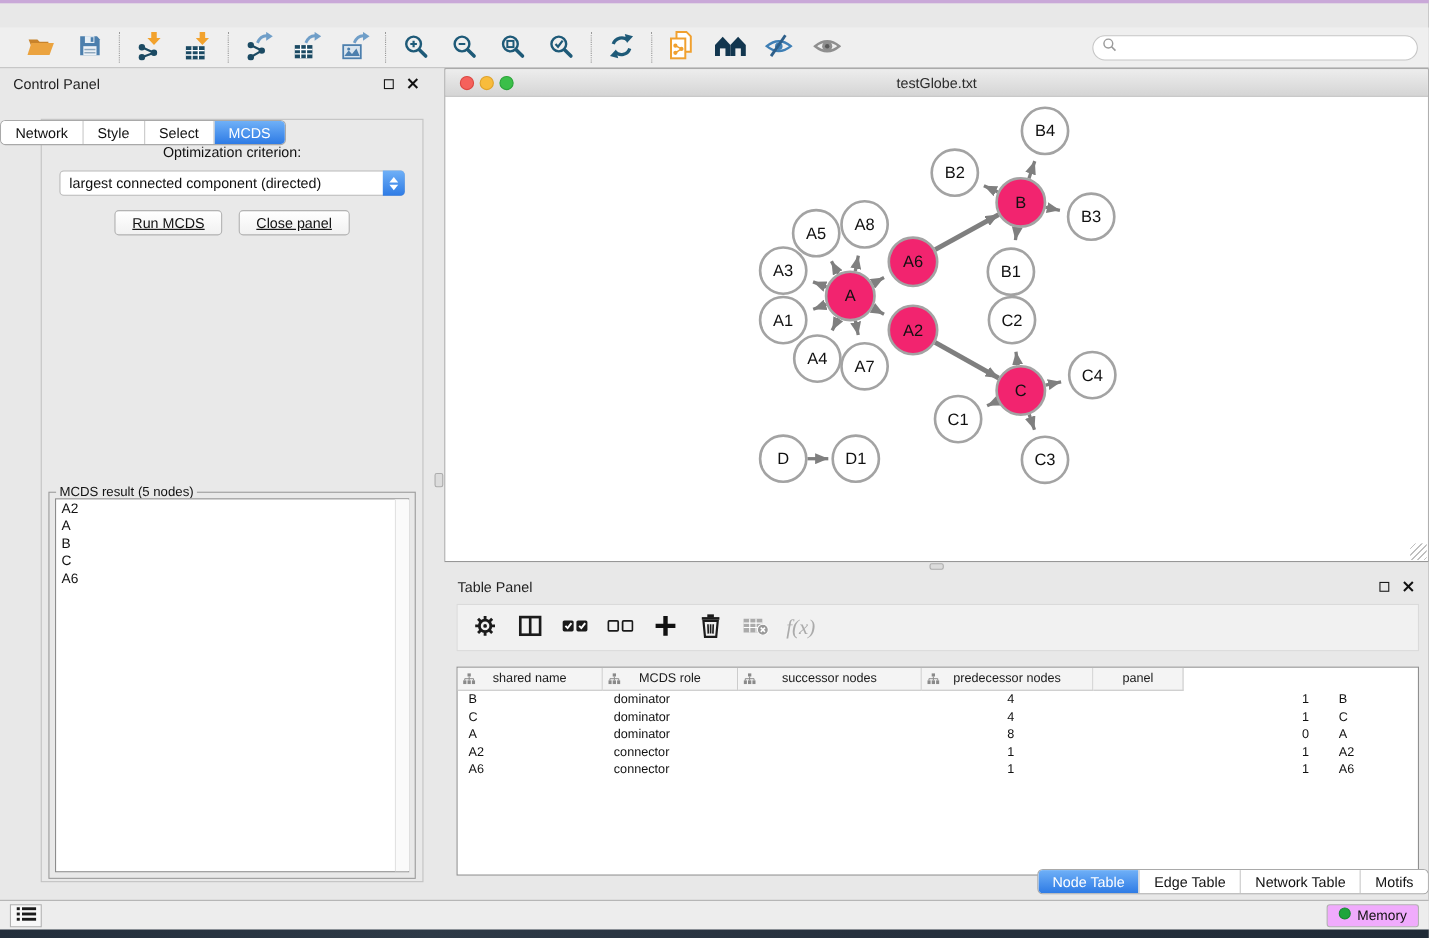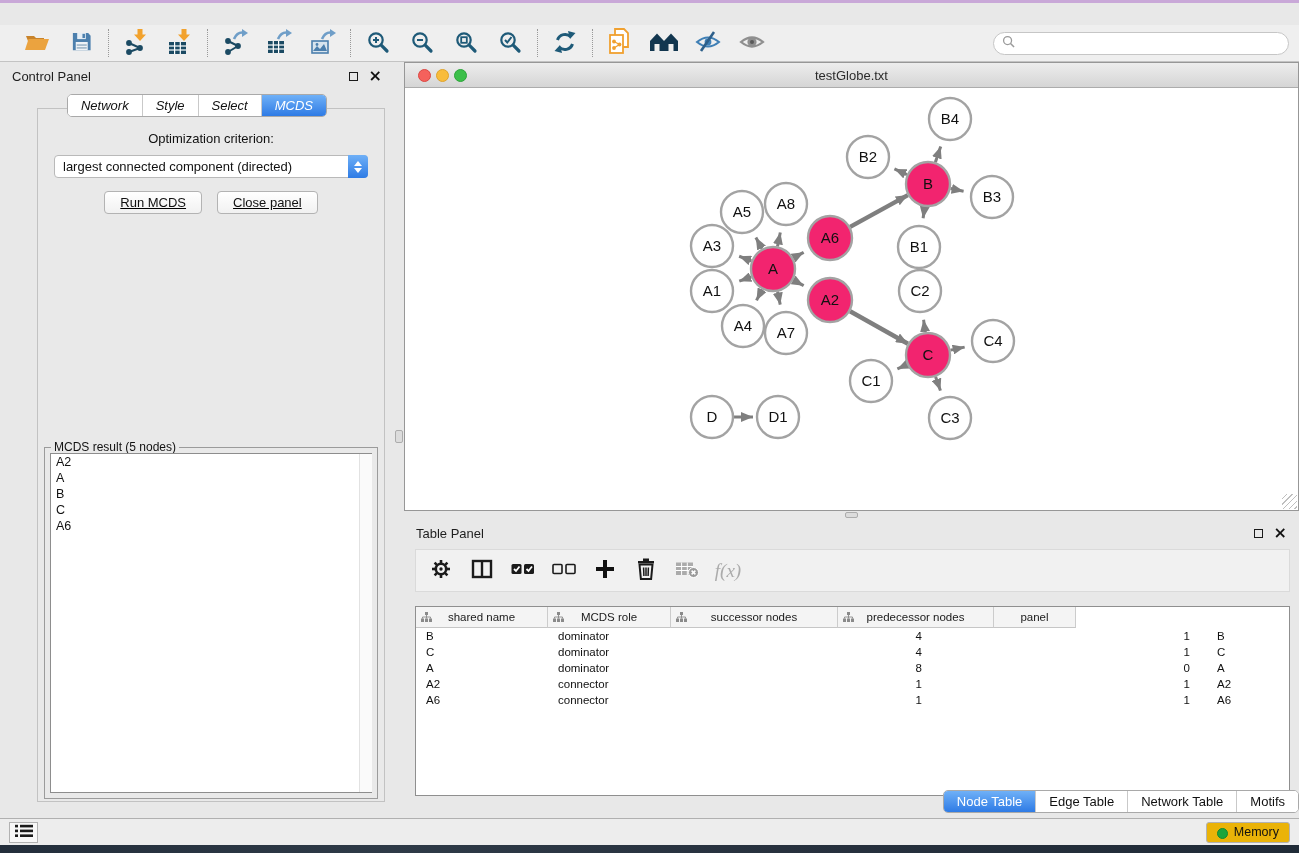--- a/index.html
+++ b/index.html
@@ -35,21 +35,21 @@
 
   
   .main { position:absolute; top:62px; left:0; right:0; bottom:35px; display:flex; }
 
   
   .control-panel { width:394px; position:relative; }
   .panel-head { height:28px; display:flex; align-items:center; padding:0 12px; font-size:13px; color:#1E1E1E; }
   .win-btns { margin-left:auto; display:flex; gap:11px; align-items:center; }
   .float-btn { width:9px; height:9px; border:1.6px solid #1a1a1a; background:transparent; }
   .close-btn { font-size:16px; font-weight:bold; color:#111; line-height:10px; font-family:"DejaVu Sans",sans-serif; }
-  .cp-tabs-wrap { display:flex; justify-content:center; margin-top:4px; position:relative; z-index:2;font-style:italic; }
+  .cp-tabs-wrap { display:flex; justify-content:flex-start; margin-top:19px; position:relative; z-index:2; }
   .seg { display:flex; border:1px solid #A9A9A9; border-radius:5px; overflow:hidden; background:#fff; }
   .seg-tab { padding:3px 13px; font-size:13px; color:#111; border-left:1px solid #C9C9C9; background:#fff; }
   .seg-tab:first-child { border-left:none; }
   .seg-tab.active { background:linear-gradient(#6FB0F7,#2E7BE5); color:#fff; }
   .cp-body { position:absolute; top:46px; left:8px; right:9px; bottom:16px;
     border:1px solid #C2C2C2; background:#E9E9E9;margin-left:29px; }
   .opt-label { text-align:center; margin-top:22px; font-size:13px; color:#111; }
   .dropdown { margin:9px auto 0; width:314px; height:23px; background:#fff; border:1px solid #B9B9B9;
     border-radius:4px; display:flex; align-items:center; font-size:13px; color:#111;
     padding-left:8px; position:relative; }
@@ -106,22 +106,22 @@
   .td { font-size:11.5px; line-height:16px; color:#111; overflow:hidden; white-space:nowrap; }
   .td.left { padding-left:10px; text-align:left; }
   .td.right { padding-right:17px; text-align:right; }
   .tp-tabs-wrap { position:absolute; left:0; right:0; top:271px; display:flex; justify-content:flex-end; }
 
   
   .statusbar { position:absolute; left:0; right:0; bottom:8px; height:27px; background:#EDEDED;
     border-top:1px solid #B0B0B0; display:flex; align-items:center; padding:0 9px; }
   .list-btn { width:29px; height:21px; border:1px solid #B2B2B2; background:#F8F8F8;
     display:flex; align-items:center; justify-content:center; }
-  .memory-btn { margin-left:auto; display:flex; align-items:flex-end; gap:6px; border:1px solid #B2B2B2;
-    background:#eab308; border-radius:3px; padding:2px 10px 3px; font-size:12.5px; color:#111; }
+  .memory-btn { margin-left:auto; display:flex; align-items:flex-start; gap:6px; border:1px solid #B2B2B2;
+    background:#f0abfc; border-radius:3px; padding:2px 10px 3px; font-size:12.5px; color:#111; }
   .mem-dot { width:11px; height:11px; border-radius:50%; background:#1DA53C; border:1px solid #158A2F; }
 </style>
 </head>
 <body>
 
 <div class="screen">
   <div class="desk-top"></div>
 
 
   <div class="toolbar">

